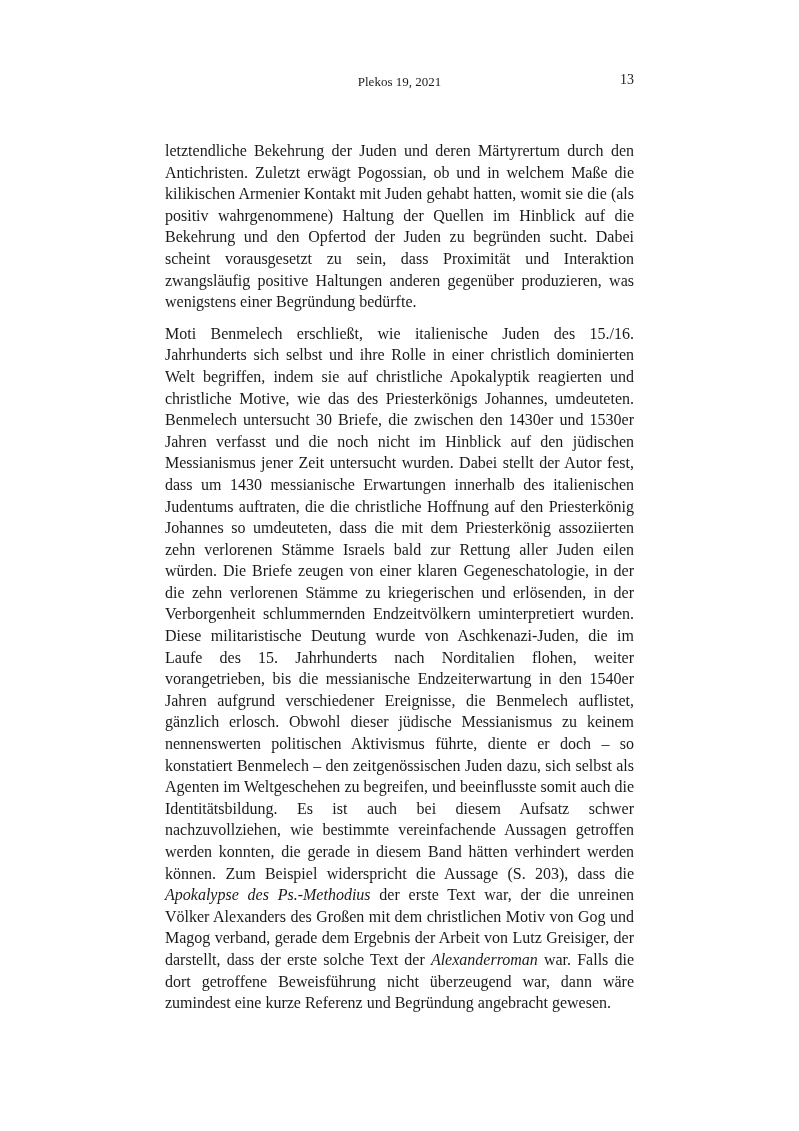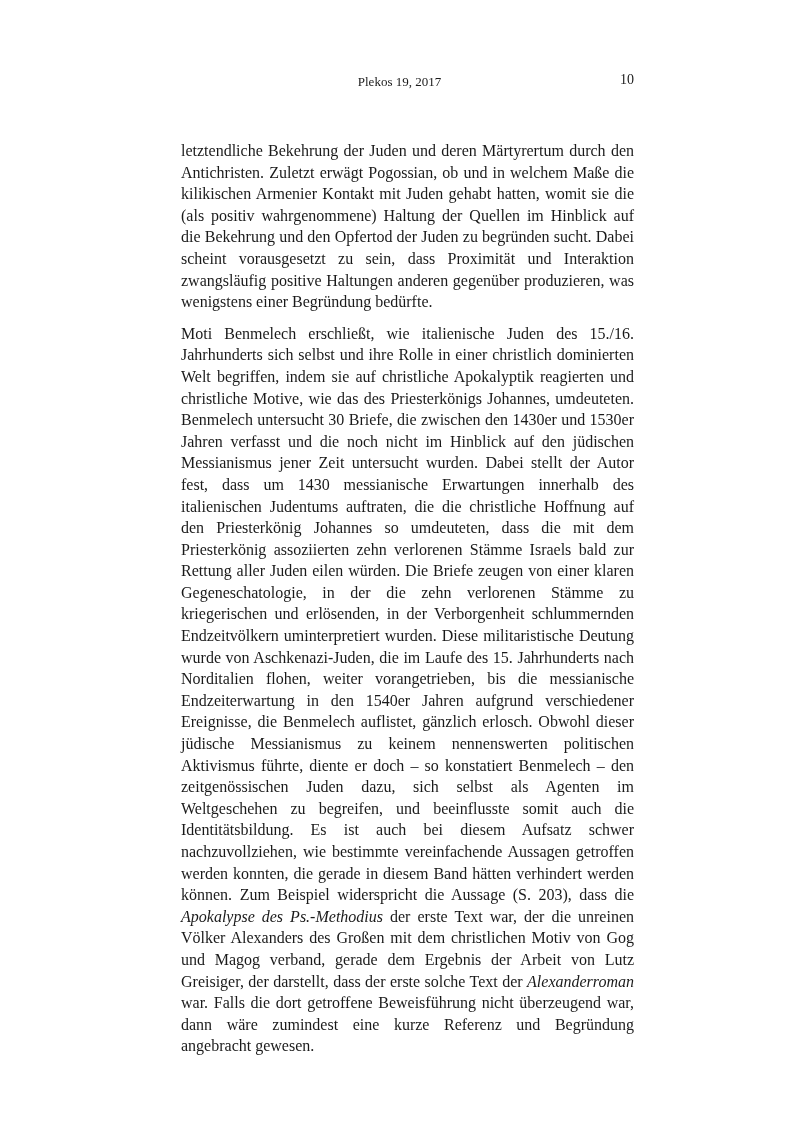--- a/index.html
+++ b/index.html
@@ -1,29 +1,29 @@
 <!DOCTYPE html>
 <html><head>
 <meta charset="utf-8">
 <style>
   html, body { margin:0; padding:0; background:#ffffff; }
   body { width:799px; height:1131px; position:relative; overflow:hidden; font-family:"Liberation Serif","DejaVu Serif",serif; color:#1a1a1a; }
   .header { position:absolute; top:72px; left:165px; width:469px; height:20px; font-size:13px; }
   .header .journal { position:absolute; left:0; right:0; text-align:center; top:2px; }
   .header .pageno { position:absolute; right:0; top:0; font-size:14px; }
   .body { position:absolute; top:140px; left:165px; width:469px; font-size:16px; line-height:21.6px; text-align:justify; hyphens:manual; }
-  .body p { margin:0 0 10px 16px; }
+  .body p { margin:0 0 10px 0; }
   .body em { }
 </style>
 </head>
 <body>
 
 <div class="header">
-  <span class="journal">Plekos 19, 2017</span>
-  <span class="pageno">10</span>
+  <span class="journal">Plekos 19, 2021</span>
+  <span class="pageno">13</span>
 </div>
 
 <div class="body">
   <p>
     <span>letztendliche Bekehrung der Juden und deren Märtyrertum durch den Anti­christen. Zuletzt erwägt Pogossian, ob und in welchem Maße die kilikischen Armenier Kontakt mit Juden gehabt hatten, womit sie die (als positiv wahr­genommene) Haltung der Quellen im Hinblick auf die Bekehrung und den Opfertod der Juden zu begründen sucht. Dabei scheint vorausgesetzt zu sein, dass Proximität und Interaktion zwangsläufig positive Haltungen an­deren gegenüber produzieren, was wenigstens einer Begründung bedürfte.</span>
   </p>
   <p><span>Moti Benmelech erschließt, wie italienische Juden des 15./16. Jahrhunderts sich selbst und ihre Rolle in einer christlich dominierten Welt begriffen, in­dem sie auf christliche Apokalyptik reagierten und christliche Motive, wie das des Priesterkönigs Johannes, umdeuteten. Benmelech untersucht 30 Briefe, die zwischen den 1430er und 1530er Jahren verfasst und die noch nicht im Hinblick auf den jüdischen Messianismus jener Zeit untersucht wurden. Dabei stellt der Autor fest, dass um 1430 messianische Erwartungen innerhalb des italienischen Judentums auftraten, die die christliche Hoffnung auf den Priesterkönig Johannes so umdeuteten, dass die mit dem Priesterkö­nig assoziierten zehn verlorenen Stämme Israels bald zur Rettung aller Juden eilen würden. Die Briefe zeugen von einer klaren Gegeneschatologie, in der die zehn verlorenen Stämme zu kriegerischen und erlösenden, in der Ver­borgenheit schlummernden Endzeitvölkern uminterpretiert wurden. Diese militaristische Deutung wurde von Aschkenazi-Juden, die im Laufe des 15. Jahrhunderts nach Norditalien flohen, weiter vorangetrieben, bis die messi­anische Endzeiterwartung in den 1540er Jahren aufgrund verschiedener Ereignisse, die Benmelech auflistet, gänzlich erlosch. Obwohl dieser jüdi­sche Messianismus zu keinem nennenswerten politischen Aktivismus führte, diente er doch – so konstatiert Benmelech – den zeitgenössischen Juden da­zu, sich selbst als Agenten im Weltgeschehen zu begreifen, und beeinflusste somit auch die Identitätsbildung. Es ist auch bei diesem Aufsatz schwer nachzuvollziehen, wie bestimmte vereinfachende Aussagen getroffen wer­den konnten, die gerade in diesem Band hätten verhindert werden können. Zum Beispiel widerspricht die Aussage (S. 203), dass die </span><em>Apokalypse des Ps.-Methodius</em><span> der erste Text war, der die unreinen Völker Alexanders des Großen mit dem christlichen Motiv von Gog und Magog verband, gerade dem Er­gebnis der Arbeit von Lutz Greisiger, der darstellt, dass der erste solche Text der </span><em>Alexanderroman</em><span> war. Falls die dort getroffene Beweisführung nicht über­zeugend war, dann wäre zumindest eine kurze Referenz und Begründung angebracht gewesen.</span></p>
 </div>
 
 </body></html>

